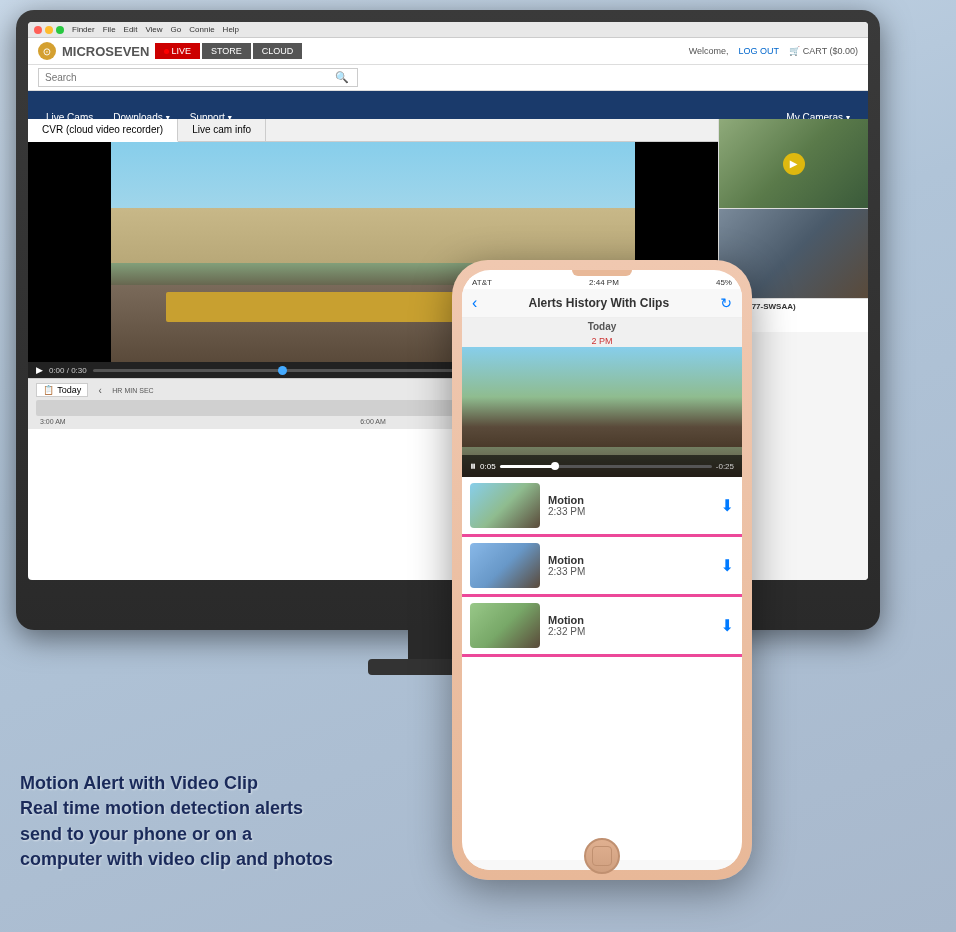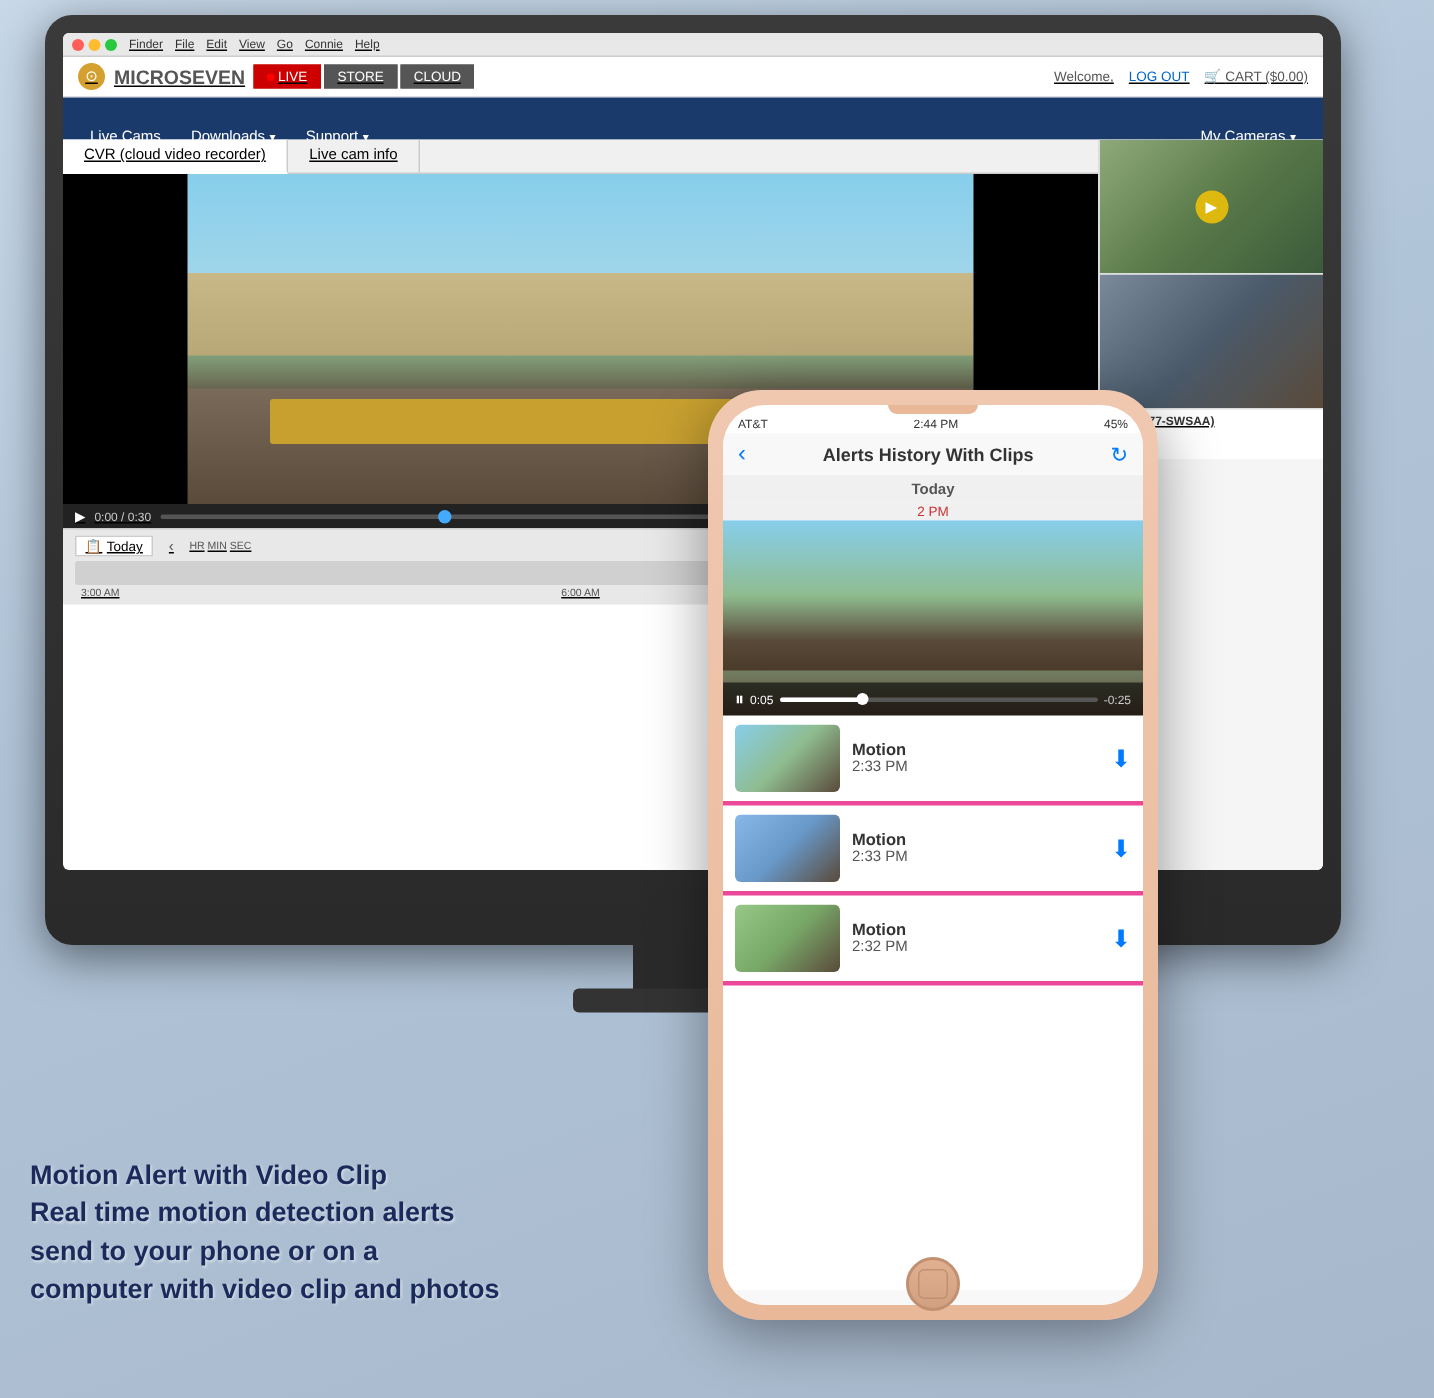--- a/index.html
+++ b/index.html
@@ -9,28 +9,27 @@
       background: linear-gradient(160deg, #c8d8e8 0%, #b0c4d8 40%, #a8b8cc 100%);
       font-family: Arial, sans-serif;
       overflow: hidden;
       position: relative;
     }
 
     
     .monitor-outer {
       position: absolute;
       top: 10px;
-      left: 30px;
+      left: 16px;
       width: 864px;
       height: 620px;
       background: linear-gradient(180deg, #3a3a3a 0%, #2a2a2a 100%);
       border-radius: 18px;
       padding: 12px 12px 50px 12px;
       box-shadow: 0 8px 30px rgba(0,0,0,0.5);
-      text-decoration: underline;
     }
     .monitor-screen {
       width: 100%;
       height: 100%;
       background: #fff;
       border-radius: 4px;
       overflow: hidden;
       display: flex;
       flex-direction: column;
     }
@@ -390,21 +389,21 @@
       font-size: 8px;
       color: #333;
       background: #fff;
     }
     .cam-info-link { color: #0066cc; font-size: 8px; }
 
     
     .phone-container {
       position: absolute;
       top: 260px;
-      left: 472px;
+      left: 452px;
       width: 300px;
       height: 620px;
       background: linear-gradient(180deg, #f0c8b0 0%, #e8b898 100%);
       border-radius: 36px;
       padding: 10px;
       box-shadow: 0 10px 40px rgba(0,0,0,0.4);
       z-index: 10;
     }
     .phone-screen {
       width: 100%;
@@ -599,20 +598,26 @@
           <div class="nav-btn">CLOUD</div>
         </div>
       </div>
       <div class="header-right">
         <span class="welcome-text">Welcome,</span>
         <span class="logout-btn">LOG OUT</span>
         <span class="cart-btn">🛒 <span>CART ($0.00)</span></span>
       </div>
     </div>
 
+    <div class="search-bar">
+      <div class="search-input-wrap">
+        <input type="text" placeholder="Search" style="">
+        <div class="search-icon-wrap">🔍</div>
+      </div>
+    </div>
 
     <div class="nav-bar">
       <div class="nav-item">
         <span>Live Cams</span>
       </div>
       <div class="nav-item">
         <span>Downloads</span>
         <span class="chevron">▾</span>
       </div>
       <div class="nav-item">

